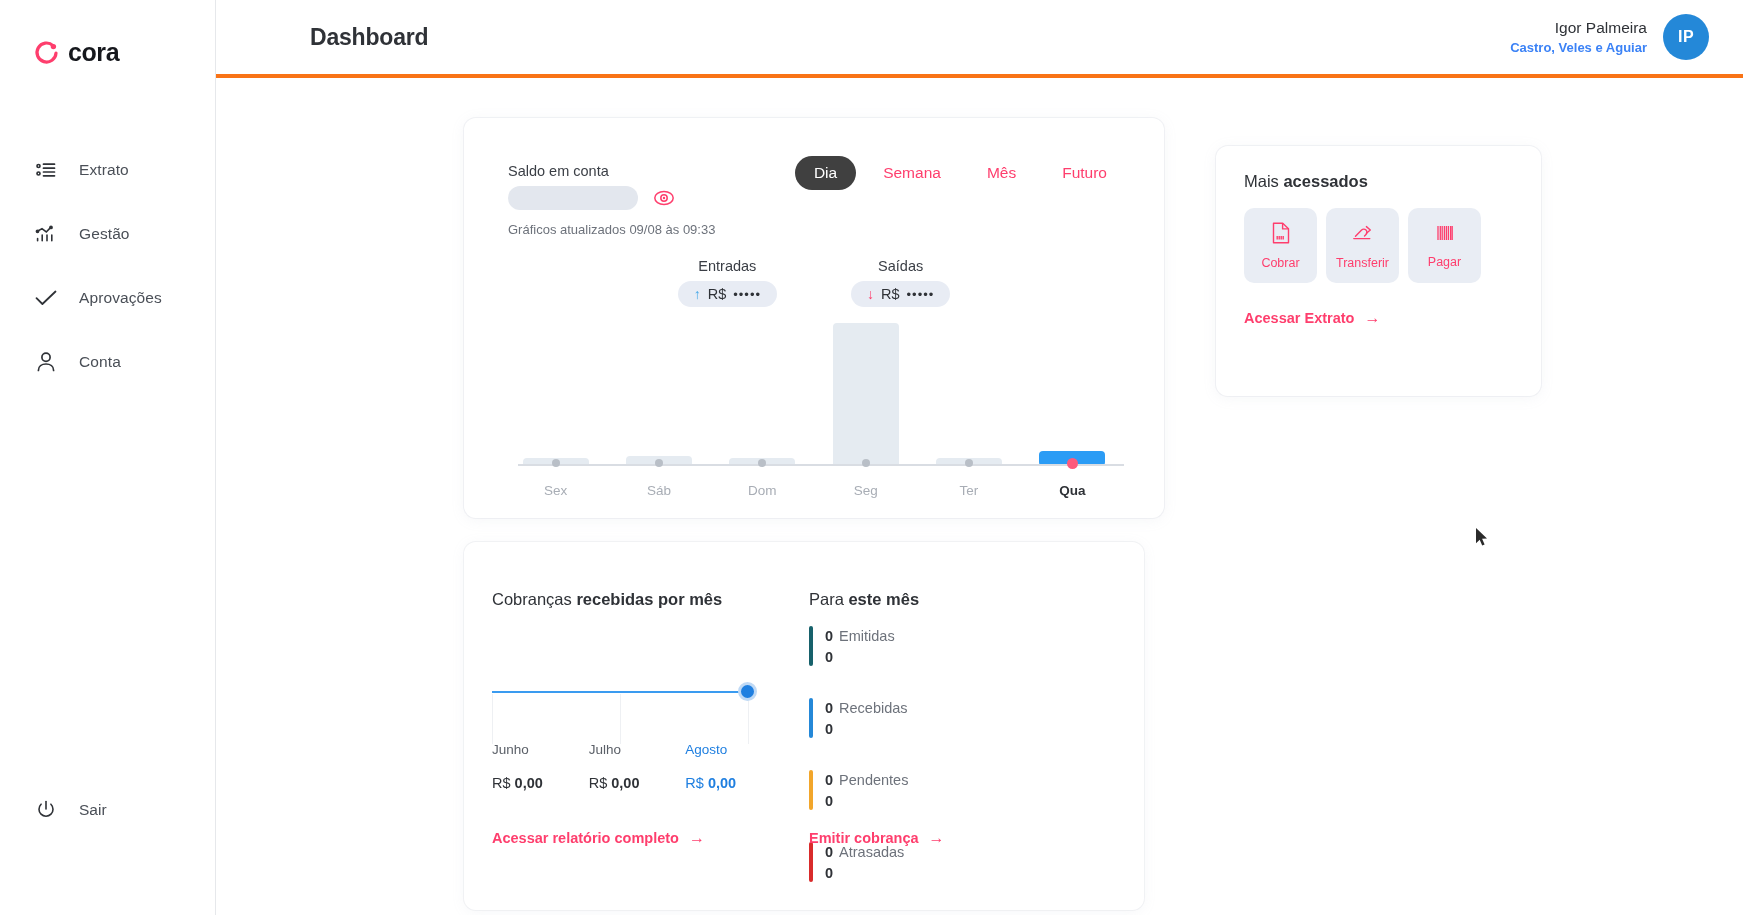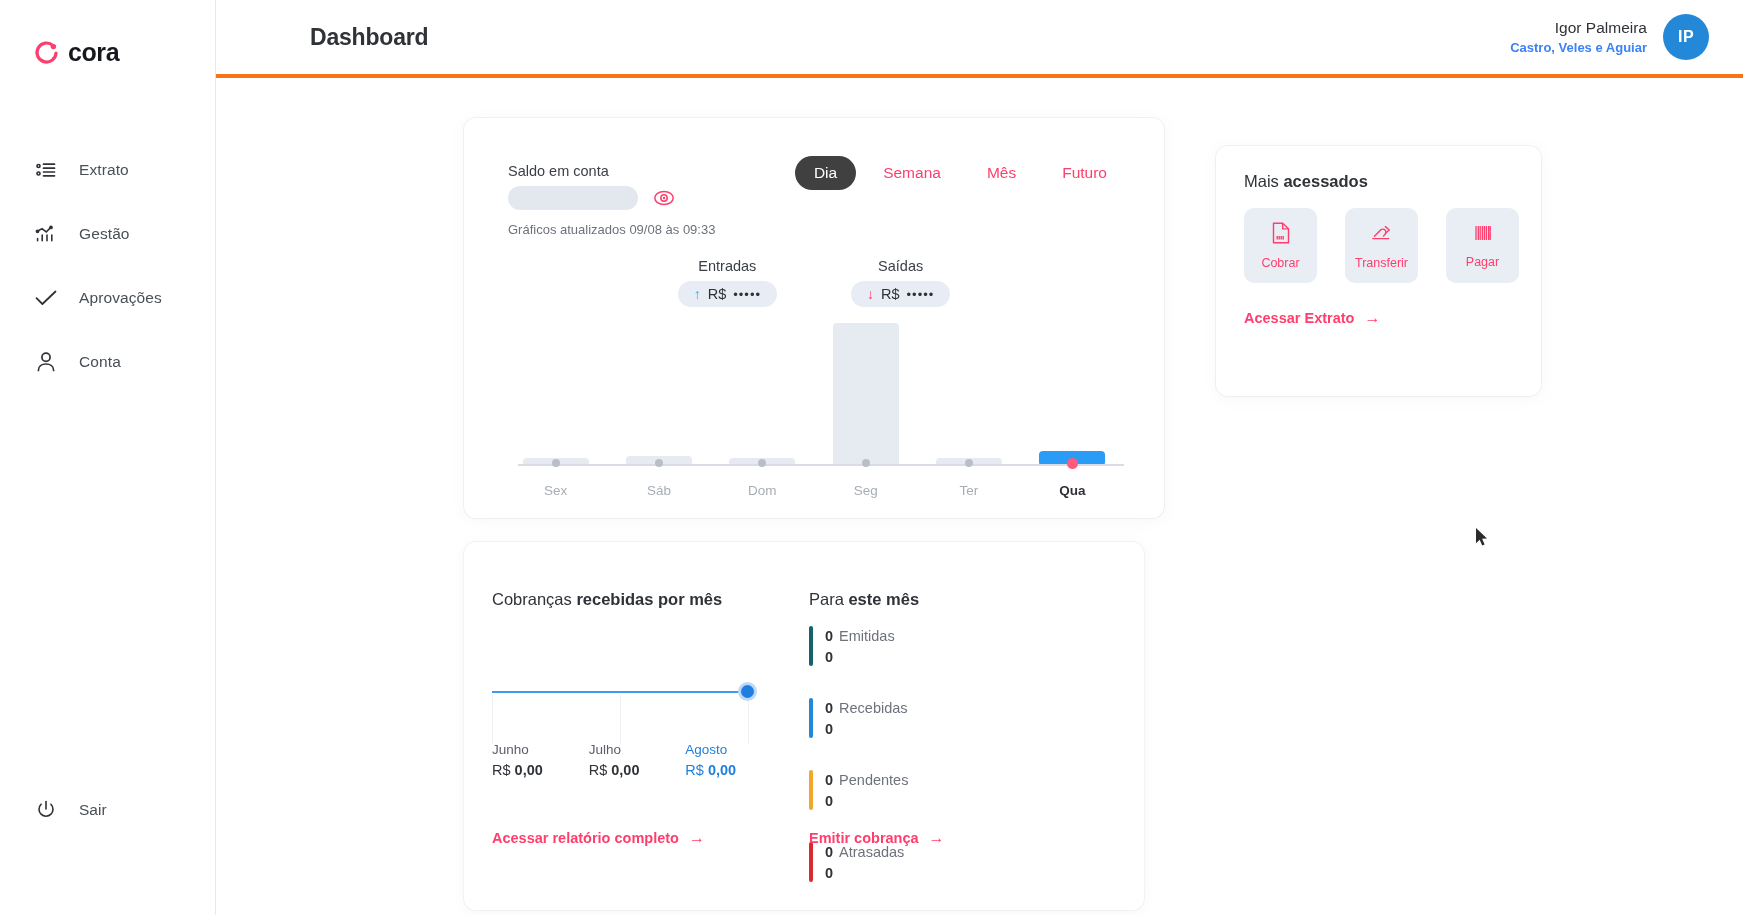--- a/index.html
+++ b/index.html
@@ -131,21 +131,21 @@
   .daylabel{ flex:1; text-align:center; font-size:13.5px; color:#a8adb5; }
   .daylabel.active{ color:#2f3237; font-weight:700; }
 
   
   #quick-card{
     left:1000px; top:68px; width:325px; height:250px;
     box-shadow:0 0 0 1px rgba(230,232,236,.55), 0 2px 14px rgba(160,170,185,.10);
   }
   .qa-title{ position:absolute; left:28px; top:26px; font-size:16.5px; color:#2f3237; font-weight:400; }
   .qa-title b{ font-weight:700; }
-  .qa-grid{ position:absolute; left:28px; top:62px; display:flex; gap:28px; }
+  .qa-grid{ position:absolute; left:28px; top:62px; display:flex; gap:9px; }
   .qa-tile{
     width:73px; height:75px; background:#e9edf4; border-radius:10px;
     display:flex; flex-direction:column; align-items:center; justify-content:center; gap:8px;
     cursor:pointer;
   }
   .qa-tile span{ font-size:12.5px; color:#fe3e6d; }
   .qa-link{
     position:absolute; left:28px; top:164px;
     font-size:14.5px; color:#fe3e6d; font-weight:700;
     display:flex; align-items:center; gap:10px; cursor:pointer;
@@ -162,21 +162,21 @@
   .cob{ position:absolute; left:28px; top:48px; width:300px; }
   .linechart{ position:absolute; left:28px; top:110px; width:268px; height:60px; }
   .lc-line{ position:absolute; left:0; top:39px; width:258px; height:1.5px; background:#3a9bf0; }
   .lc-grid{ position:absolute; top:42px; width:1px; height:50px; background:#eef0f3; }
   .lc-pt{
     position:absolute; left:246px; top:30px; width:19px; height:19px; border-radius:50%;
     background:#1f7fe0; border:3px solid #bfd9f5;
   }
   .months{ position:absolute; left:28px; top:200px; width:290px; display:flex; }
   .mo{ width:112px; }
-  .mo-name{ font-size:13.5px; color:#5b6068; margin-bottom:5px; }
+  .mo-name{ font-size:13.5px; color:#5b6068; margin-bottom:18px; }
   .mo-val{ font-size:14.5px; color:#2f3237; }
   .mo-val b{ font-weight:700; }
   .mo.active .mo-name, .mo.active .mo-val{ color:#1f7fe0; }
 
   .mes{ position:absolute; left:345px; top:48px; width:300px; }
   .stats{ position:absolute; left:345px; top:84px; width:300px; display:flex; flex-wrap:wrap; }
   .stat{ width:156px; margin-bottom:30px; display:flex; gap:12px; }
   .stat-bar{ width:4px; height:40px; border-radius:2px; }
   .stat-body{ line-height:1.45; }
   .stat-top{ font-size:14.5px; }

